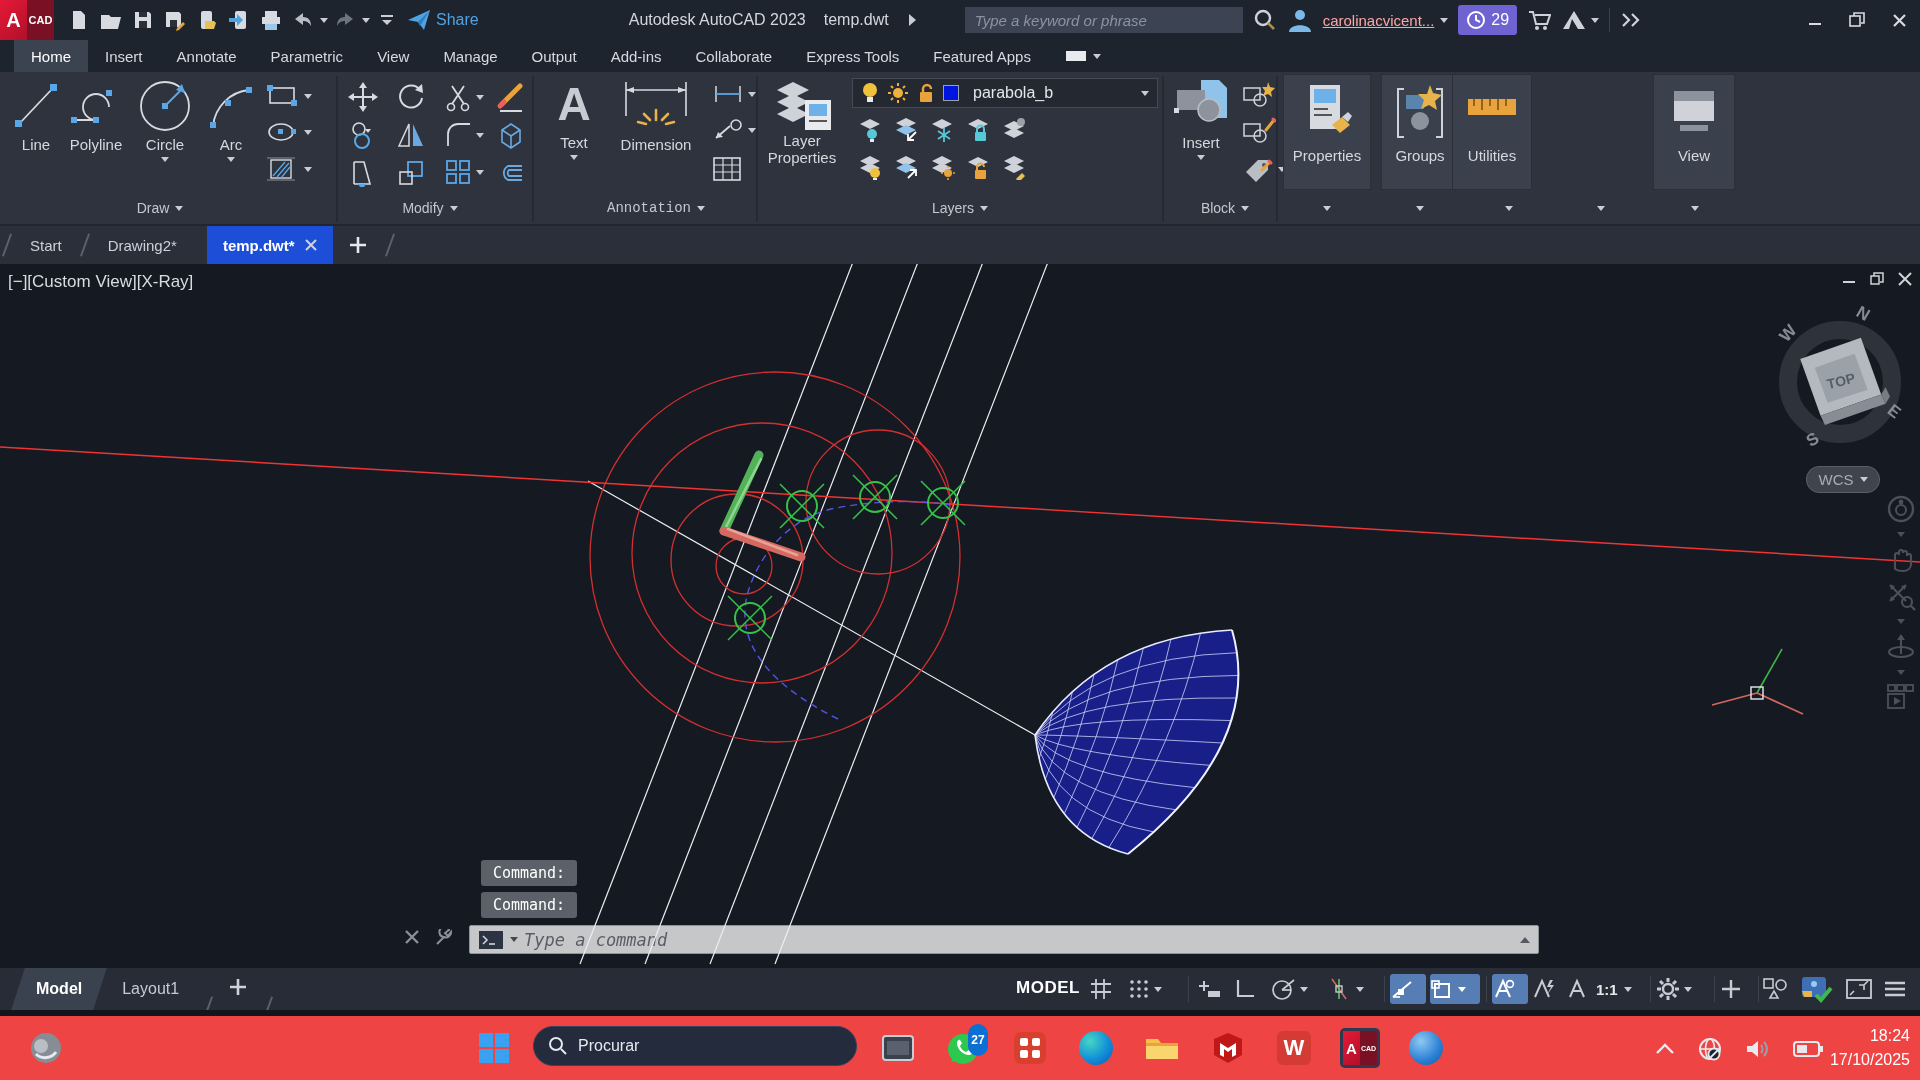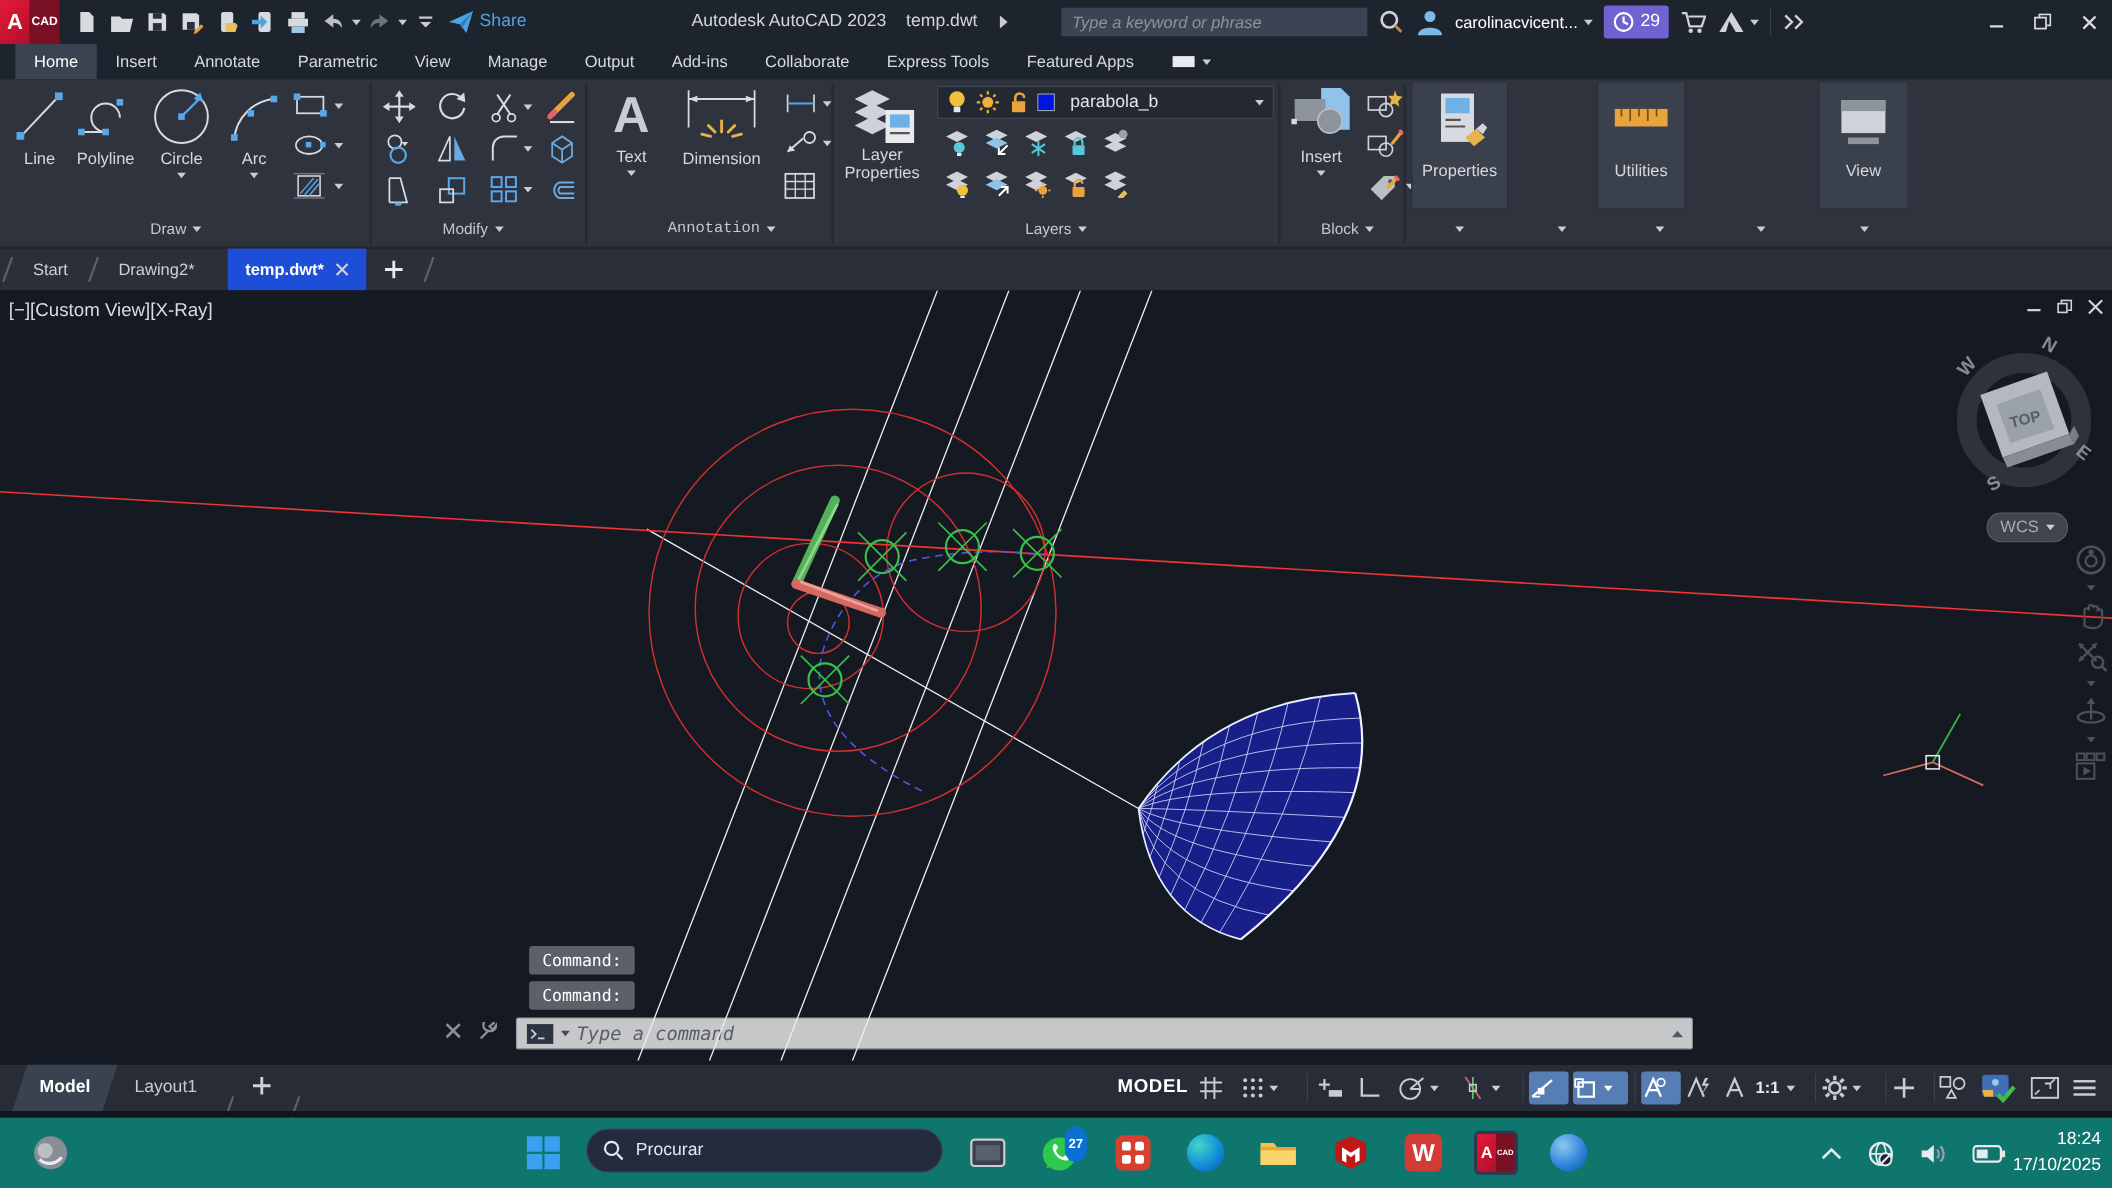--- a/index.html
+++ b/index.html
@@ -16,21 +16,21 @@
   .qat-btn { width:30px; height:30px; display:flex; align-items:center; justify-content:center; }
   #logo { width:54px; height:40px; display:flex; }
   #logo .a { width:27px; background:linear-gradient(135deg,#e51937,#b0102a); color:#fff; font-weight:bold;
              font-size:20px; display:flex;align-items:center;justify-content:center;}
   #logo .cad { width:27px; background:#7a1024; color:#fff; font-weight:bold; font-size:11px;
              display:flex;align-items:center;justify-content:center;}
   #app-title { color:#d3d7dd; font-size:16px; }
   #search-box { width:278px; height:26px; background:#3c4352; border:none; color:#e2e5ea;
                 font-size:15px; padding:0 10px; }
   #search-box::placeholder { color:#8d939e; font-style:italic; }
-  #user-name { color:#ffffff; font-size:15px; }
+  #user-name { color:#fca5a5; font-size:15px;text-decoration:underline; }
   #notif-badge { background:#6f63d2; color:#fff; height:30px; border-radius:3px; display:flex;
                  align-items:center; padding:0 8px; gap:5px; font-size:16px; }
   .winbtn { width:42px; height:30px; display:flex; align-items:center; justify-content:center; }
   
   #ribbon-tabs { left:0; top:40px; width:1920px; height:32px; background:#1e242e; display:flex;
                  align-items:stretch; padding-left:14px; }
   .rtab { color:#d6dae0; font-size:15px; padding:0 17px; display:flex; align-items:center; }
   .rtab.active { background:#3c4350; color:#fff; }
   
   #ribbon { left:0; top:72px; width:1920px; height:154px; background:#2e333d; border-bottom:2px solid #21252d; }
@@ -74,21 +74,21 @@
   
   #statusbar { left:0; top:968px; width:1920px; height:42px; background:#272c37; }
   .stab { font-size:16px; color:#c6cad1; display:flex; align-items:center; padding:0 18px; height:42px; }
   .stab.active { background:#3a4250; color:#fff; font-weight:bold; transform:skewX(-18deg); }
   .stab.active > span { transform:skewX(18deg); display:block; }
   .sic { position:absolute; top:6px; height:30px; display:flex; align-items:center; justify-content:flex-start; gap:4px; }
   .sic.on { background:#567eb4; border-radius:3px; }
   .ssep { position:absolute; top:8px; width:1px; height:26px; background:#3d434d; }
   
   #gap { left:0; top:1010px; width:1920px; height:6px; background:#12151b; }
-  #taskbar { left:0; top:1016px; width:1920px; height:64px; background:#0f766e; }
+  #taskbar { left:0; top:1016px; width:1920px; height:64px; background:#ef4444; }
   #tb-search { left:533px; top:10px; width:324px; height:40px; background:#232b3d; border:1px solid #38415a;
                border-radius:20px; display:flex; align-items:center; padding:0 14px; gap:10px; }
   #tb-search input { border:none; background:transparent; color:#e6e9ee; font-size:16px; width:200px; }
   #tb-search input::placeholder { color:#e6e9ee; }
   .app { position:absolute; top:12px; width:40px; height:40px; display:flex; align-items:center; justify-content:center; }
   .app.active { background:#2e3850; border-radius:5px; }
   #clock { right:10px; top:8px; text-align:right; color:#fff; font-size:16px; line-height:24px; }
 </style>
 </head>
 <body>
@@ -621,20 +621,29 @@
   <div class="rpanel" style="left:1283px;width:88px;">
     <svg width="58" height="66" style="margin-top:6px;">
         <rect x="12" y="4" width="30" height="44" fill="#d7dadf"></rect>
         <rect x="16" y="8" width="22" height="14" fill="#6db1e8"></rect>
         <line x1="16" y1="28" x2="30" y2="28" stroke="#555" stroke-width="2"></line>
         <line x1="16" y1="34" x2="34" y2="34" stroke="#555" stroke-width="2"></line>
         <path d="M34 44l10-8 8 8-10 8z" fill="#e8b34a"></path>
         <path d="M44 36l6-5 4 4-4 6z" fill="#cfd3d9"></path>
       </svg>
     <span class="lbl">Properties</span>
+  </div>
+  <div class="rpanel" style="left:1381px;width:78px;">
+    <svg width="56" height="66" style="margin-top:6px;">
+        <path d="M12 8 H6 V56 h6 M44 8 h6 V56 h-6" fill="none" stroke="#cfd3d9" stroke-width="2"></path>
+        <rect x="14" y="14" width="18" height="14" fill="#5b84ad"></rect>
+        <circle cx="28" cy="40" r="9" fill="#8d939c"></circle>
+        <path d="M38 4l3 8 9 2-7 6 2 9-8-5-8 4 3-9-6-6h9z" fill="#e8b34a"></path>
+      </svg>
+    <span class="lbl">Groups</span>
   </div>
   <div class="rpanel" style="left:1452px;width:80px;">
     <svg width="60" height="66" style="margin-top:6px;">
         <rect x="6" y="18" width="48" height="16" fill="#e8a33d"></rect>
         <g stroke="#7a5512" stroke-width="1.6">
           <line x1="12" y1="18" x2="12" y2="25"></line>
           <line x1="20" y1="18" x2="20" y2="29"></line>
           <line x1="28" y1="18" x2="28" y2="25"></line>
           <line x1="36" y1="18" x2="36" y2="29"></line>
           <line x1="44" y1="18" x2="44" y2="25"></line>

